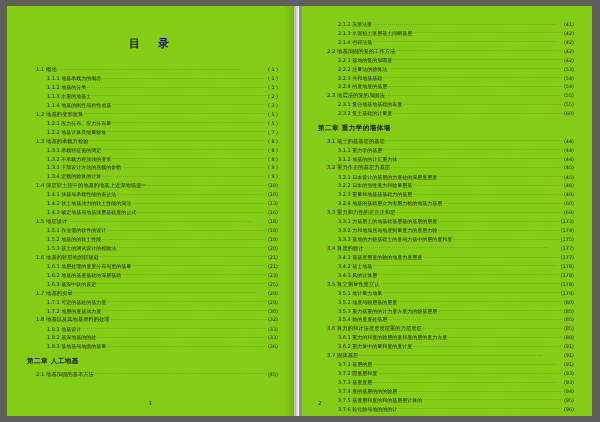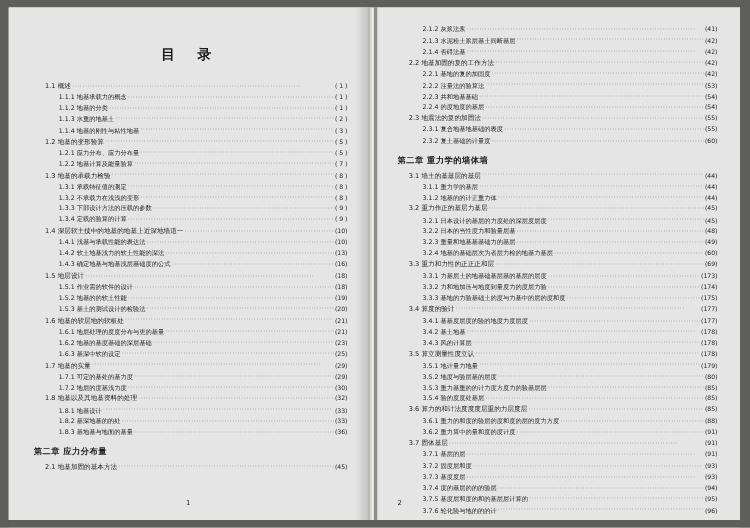--- a/index.html
+++ b/index.html
@@ -45,21 +45,21 @@
     width: 4px;
     height: 410px;
     background: #d8d8d4;
   }
 
   .page {
     position: absolute;
     top: 6px;
     height: 410px;
     box-sizing: border-box;
-    background: #e5e5e5;
+    background: #84cc16;
   }
   .page-left { left: 7px; width: 287px; padding: 14px 16px 0 20px; }
   .page-right { left: 302px; width: 290px; padding: 14px 18px 0 16px; }
 
   .doc-title {
     text-align: center;
     font-size: 11px;
     font-weight: bold;
     letter-spacing: 7px;
     color: #1a1a1a;
@@ -299,21 +299,21 @@
           <span class="lbl">1.8.2  基深地基的的处</span>
           <span class="dots">·························································································</span>
           <span class="pg">(33)</span>
         </div>
         <div class="row lvl-2">
           <span class="lbl">1.8.3  基地基与地面的基量</span>
           <span class="dots">·························································································</span>
           <span class="pg">(36)</span>
         </div>
         <div class="row lvl-chap chap-row">
-          <span class="lbl">第二章  应力分布量</span>
+          <span class="lbl">第二章  人工地基</span>
         </div>
         <div class="row lvl-1">
           <span class="lbl">2.1  地基加固的基本方法</span>
           <span class="dots">·························································································</span>
           <span class="pg">(45)</span>
         </div>
       </div>
     <div class="folio folio-left">1</div>
   </div>
 

